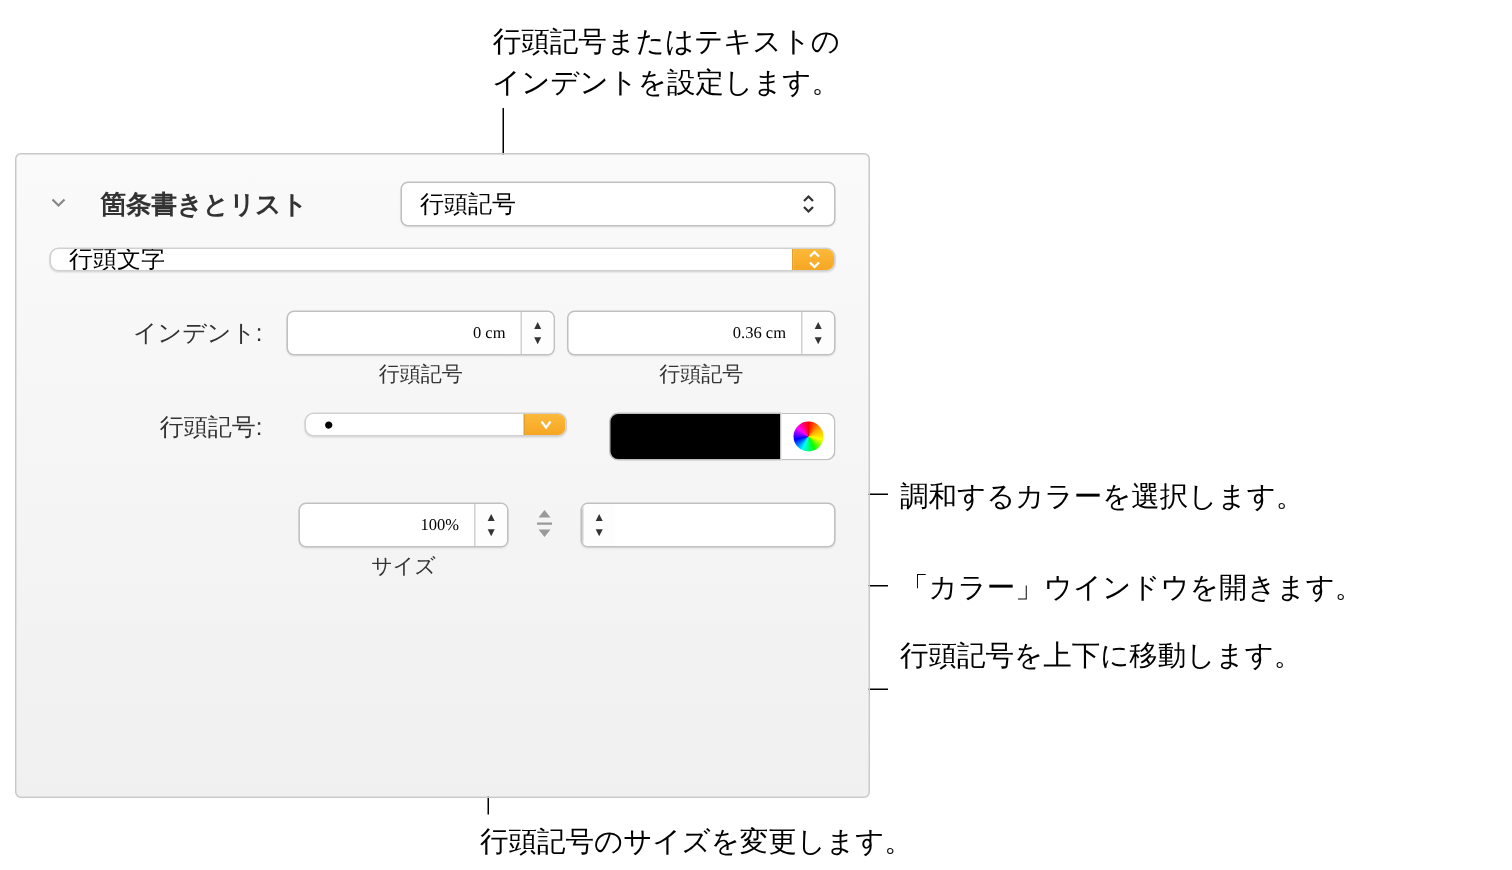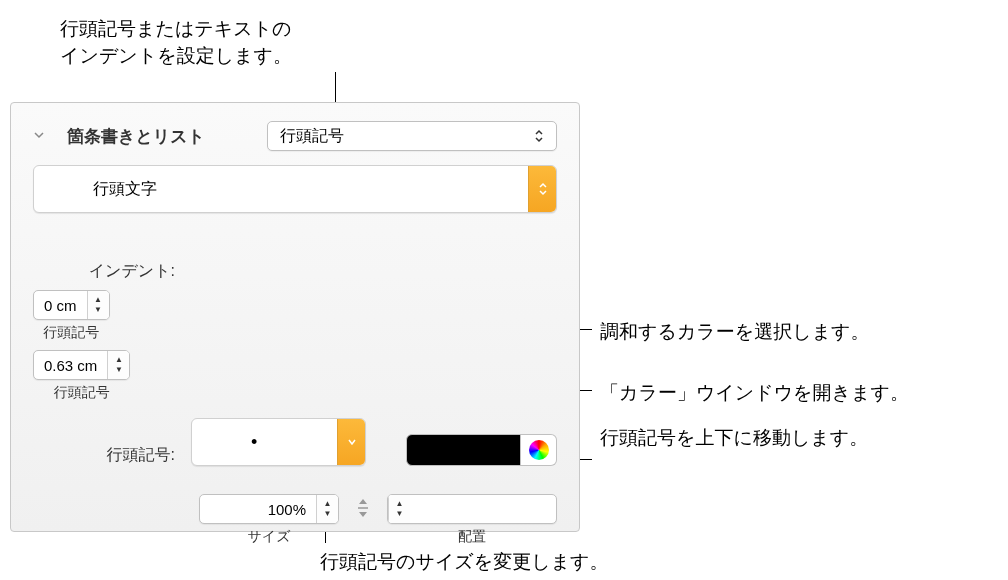--- a/index.html
+++ b/index.html
@@ -60,24 +60,23 @@
       color: #333;
       line-height: 6px;
       font-size: 9px;
     }
     .orange-dropdown {
       display: flex;
       align-items: center;
       background: #fff;
       border: 1px solid #d0d0d0;
       border-radius: 6px;
-      height: 48px;
+      height: 16px;
       overflow: hidden;
       box-shadow: 0 1px 1px rgba(0,0,0,0.08);
-      padding-left: 47px;
     }
     .orange-dropdown .content {
       flex: 1;
       padding: 0 12px;
       display: flex;
       align-items: center;
     }
     .orange-cap {
       width: 28px;
       height: 100%;
@@ -105,22 +104,23 @@
       height: 30px;
       overflow: hidden;
       box-shadow: 0 1px 1px rgba(0,0,0,0.06);
     }
     .stepper .value {
       flex: 1;
       padding: 0 10px;
       display: flex;
       align-items: center;
       justify-content: flex-end;
-      font-size: 15px;
+      font-size: 11px;
       color: #000;
+      font-family: Liberation Serif, serif;
     }
     .stepper .arrows {
       width: 22px;
       border-left: 1px solid #d0d0d0;
       display: flex;
       flex-direction: column;
       justify-content: center;
       align-items: center;
       background: #fdfdfd;
     }
@@ -170,21 +170,21 @@
       justify-content: center;
     }
     
     .line { position: absolute; background: #000; }
     .hline { height: 1px; }
     .vline { width: 1px; }
   </style>
 </head>
 <body>
 
-<div class="annotation" style="left:60px; top:16px; width: 500px; text-align:left;">
+<div class="annotation" style="left:60px; top:16px; width: 500px; text-align:right;">
   <span style="white-space: pre-line;">行頭記号またはテキストの
 インデントを設定します。</span>
 </div>
 
 <div class="annotation" style="left:600px; top:319px;">
   <span>調和するカラーを選択します。</span>
 </div>
 <div class="annotation" style="left:600px; top:380px;">
   <span>「カラー」ウインドウを開きます。</span>
 </div>
@@ -235,45 +235,45 @@
     <div class="content">
         <span style="font-size:16px;">行頭文字</span>
       </div>
     <div class="orange-cap">
       <svg width="10" height="14" viewBox="0 0 10 14">
           <path d="M2 5 L5 2 L8 5 M2 9 L5 12 L8 9" fill="none" stroke="#fff" stroke-width="1.5"></path>
         </svg>
     </div>
   </div>
 
-  <div class="indent-group" style="margin-top:43px;flex-direction:column;">
+  <div class="indent-group" style="margin-top:26px;">
     <div class="label-right" style="width:150px; padding-top:5px;">インデント:</div>
     <div class="stepper-col">
       <div class="stepper">
         <div class="value">0 cm</div>
         <div class="arrows">
             <span>▲</span>
             <span>▼</span>
           </div>
       </div>
       <div class="sublabel">行頭記号</div>
     </div>
     <div class="stepper-col">
       <div class="stepper">
-        <div class="value">0.63 cm</div>
+        <div class="value">0.36 cm</div>
         <div class="arrows">
             <span>▲</span>
             <span>▼</span>
           </div>
       </div>
       <div class="sublabel">行頭記号</div>
     </div>
   </div>
 
-  <div class="row" style="gap:8px; align-items:flex-end; margin-top:8px;">
+  <div class="row" style="gap:20px; align-items:flex-start; margin-top:8px;">
     <div class="label-right" style="width:150px;">行頭記号:</div>
     <div class="orange-dropdown" style="width:175px;">
       <div class="content">
           <span style="font-size:18px;">•</span>
         </div>
       <div class="orange-cap">
         <svg width="10" height="10" viewBox="0 0 10 10">
             <path d="M2 3 L5 7 L8 3" fill="none" stroke="#fff" stroke-width="1.5"></path>
           </svg>
       </div>
@@ -304,17 +304,16 @@
         <line x1="3" y1="11" x2="13" y2="11" stroke="#999" stroke-width="1.5"></line>
       </svg>
     </div>
     <div class="stepper-col" style="flex:1;">
       <div class="stepper">
         <div class="arrows">
             <span>▲</span>
             <span>▼</span>
           </div>
       </div>
-      <div class="sublabel">配置</div>
     </div>
   </div>
 
 </div>
 
 </body></html>

